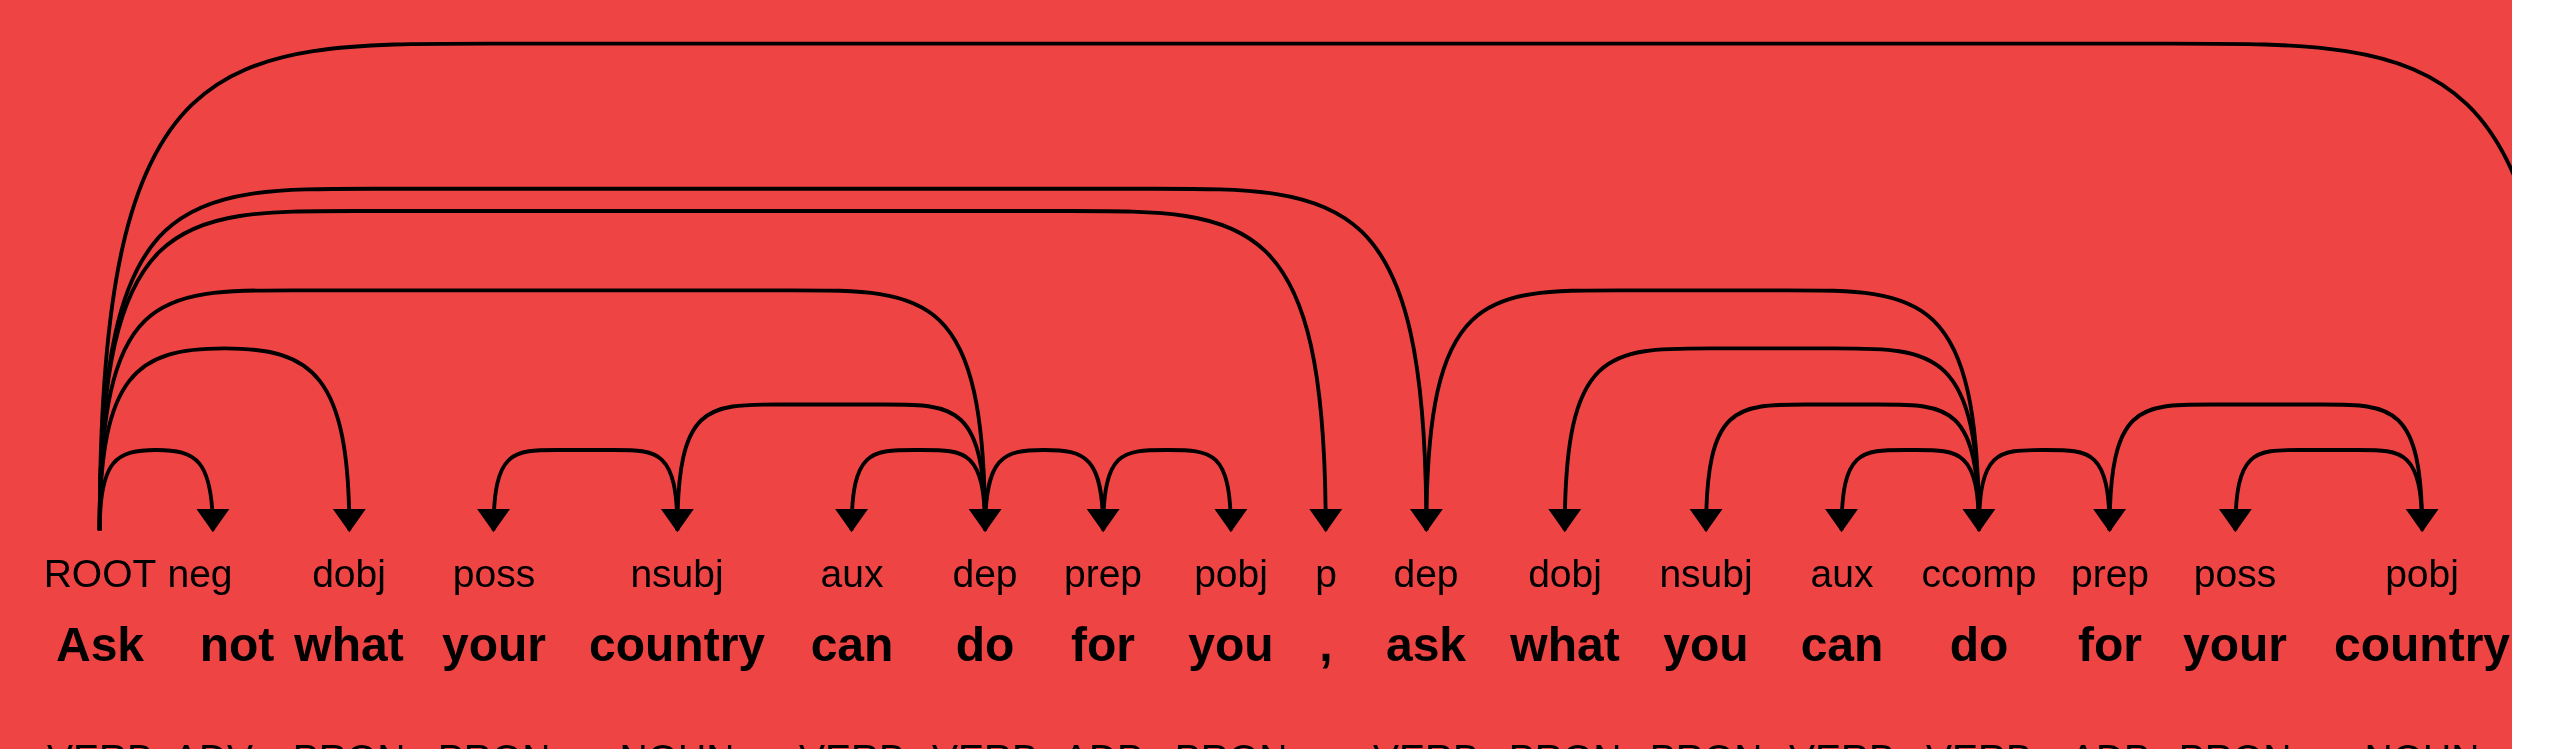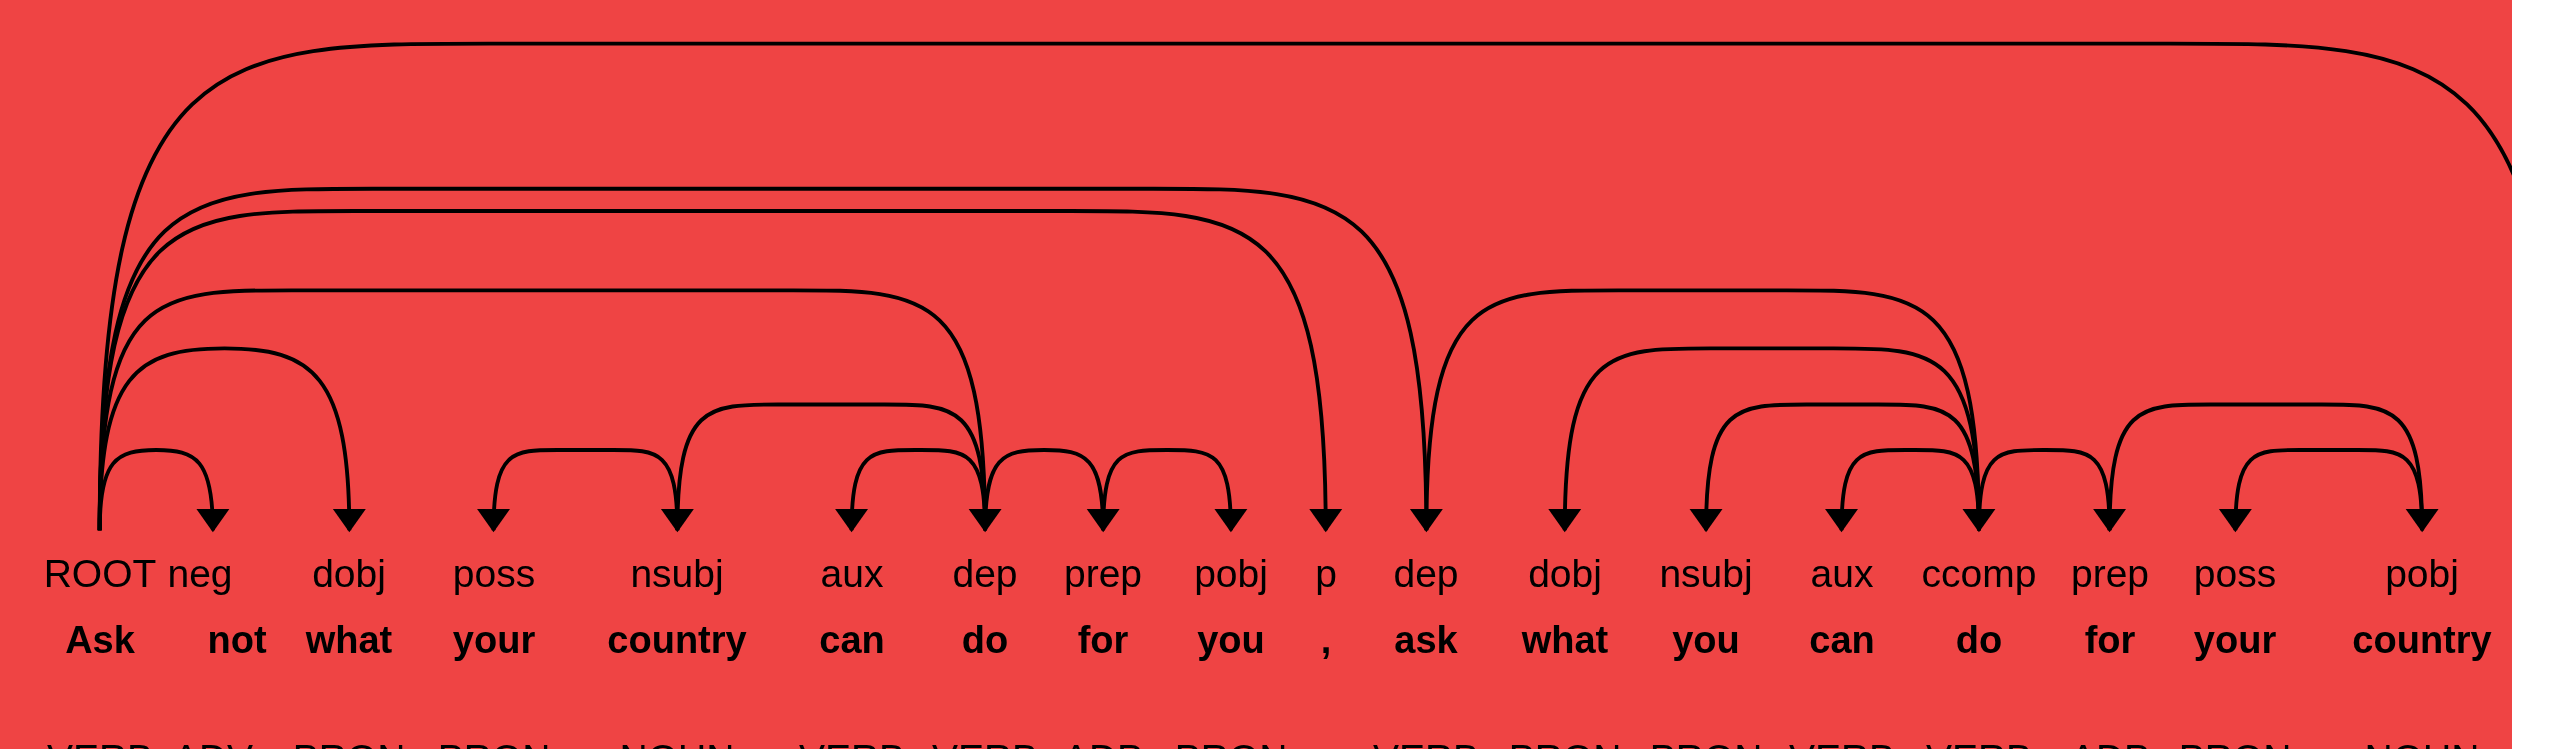--- a/index.html
+++ b/index.html
@@ -1,21 +1,21 @@
 <!DOCTYPE html>
 <html><head>
 <meta charset="utf-8">
 <style>
   html,body{margin:0;padding:0;background:#ffffff;}
   body{font-family:"Liberation Sans",sans-serif;}
   #stage{position:relative;width:2512px;height:750px;background:#ef4444;overflow:hidden;}
   #arcs{position:absolute;left:0;top:0;width:2576px;height:750px;}
   .tok{position:absolute;text-align:center;transform:translateX(-50%);white-space:nowrap;}
   .dep-label{font-size:39px;color:#000;line-height:1;}
-  .word{font-size:38px;font-weight:bold;color:#000;line-height:1;margin-top:15.5px;}
+  .word{font-size:48px;font-weight:bold;color:#000;line-height:1;margin-top:15.5px;}
   .pos{font-size:39px;color:#000;line-height:1;margin-top:45px;}
 </style>
 </head>
 <body>
 
 <div id="stage">
   <svg id="arcs" viewBox="0 0 2662 775" xmlns="http://www.w3.org/2000/svg">
       <g>
         <path d="M 103 548 C 103 474.875 120.55 465 161.5 465 L 161.5 465 C 202.45 465 220 474.875 220 548" fill="none" stroke="#000000" stroke-width="4" stroke-linecap="butt"></path>
         <path d="M 203 526 L 237 526 L 220 550 Z" fill="#000000"></path>

